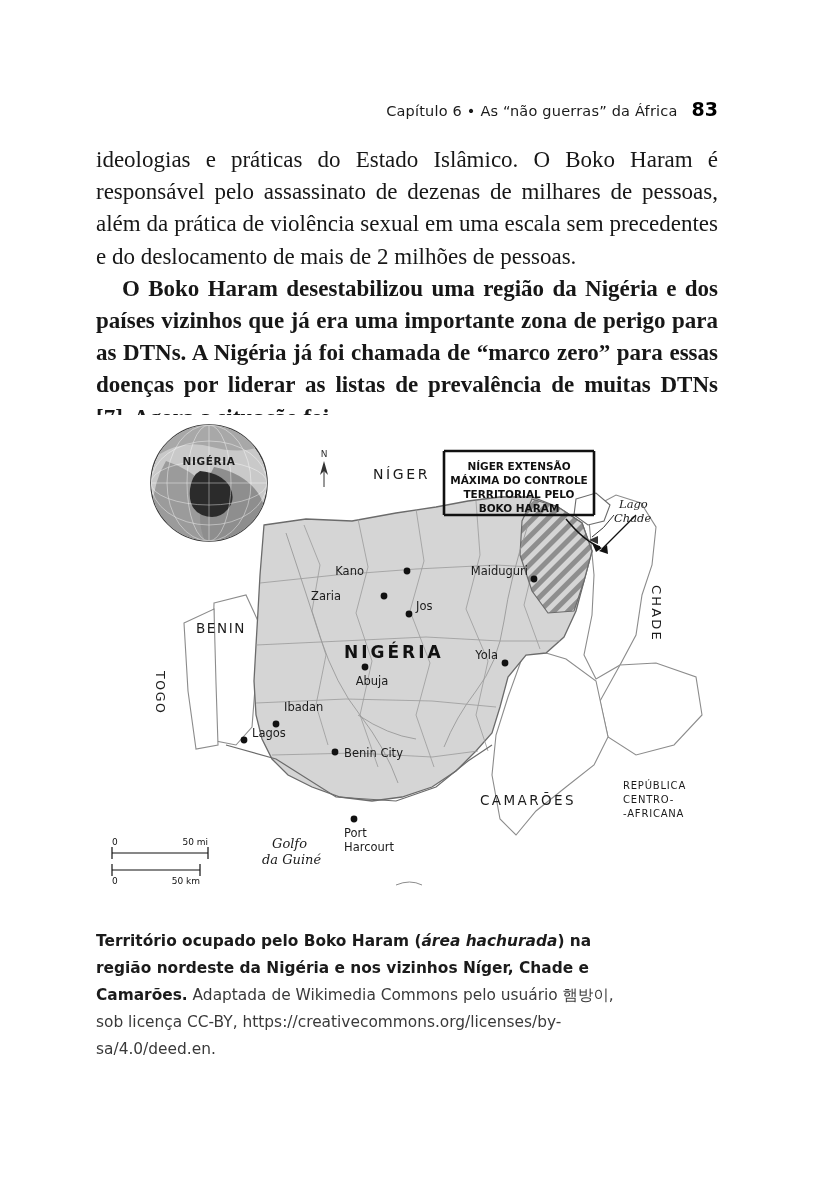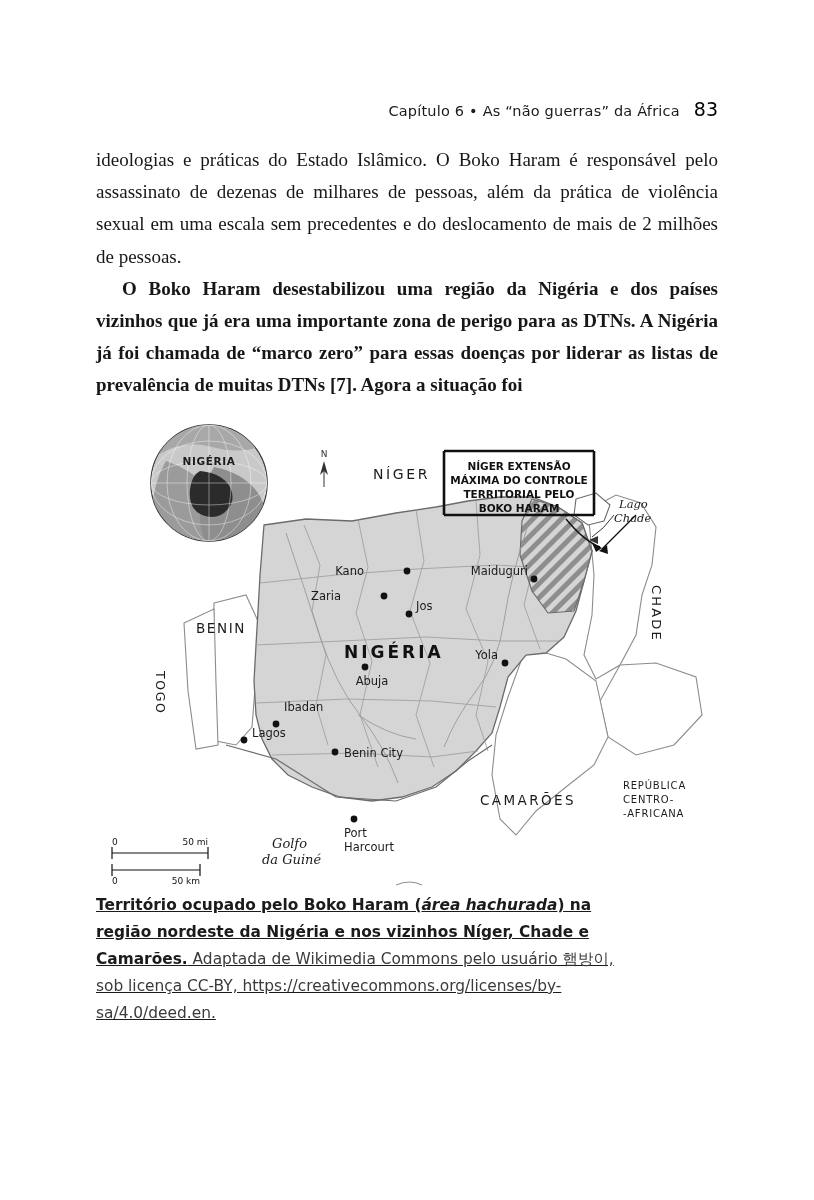--- a/index.html
+++ b/index.html
@@ -32,32 +32,32 @@
     gap: 14px;
     font-family: "DejaVu Sans", sans-serif;
   }
   .runhead-text {
     font-size: 14.5px;
     letter-spacing: 0.2px;
     color: #1b1b1b;
   }
   .runhead-page {
     font-size: 19px;
-    font-weight: normal;
+    font-weight: bold;
     color: #000;
     text-align: center;
   }
 
   
   .body-text {
     position: absolute;
     top: 144px;
     left: 96px;
     width: 622px;
-    font-size: 19px;
+    font-size: 23px;
     line-height: 32.2px;
     text-align: justify;
     text-justify: inter-word;
     color: #171717;
   }
   .body-text p {
     margin: 0;
   }
   .body-text p.indent {
     text-indent: 26px;
@@ -77,28 +77,27 @@
     width: 622px;
     height: 505px;
   }
   .map-svg {
     display: block;
   }
 
   
   .caption {
     position: absolute;
-    top: 892px;
+    top: 928px;
     left: 96px;
     width: 540px;
     font-family: "DejaVu Sans", sans-serif;
     font-size: 15.4px;
     line-height: 27px;
     color: #1b1b1b;
-    text-decoration: underline;
   }
   .caption b {
     font-weight: bold;
   }
   .caption i {
     font-style: italic;
   }
   .caption .credit {
     color: #3a3a3a;
   }

